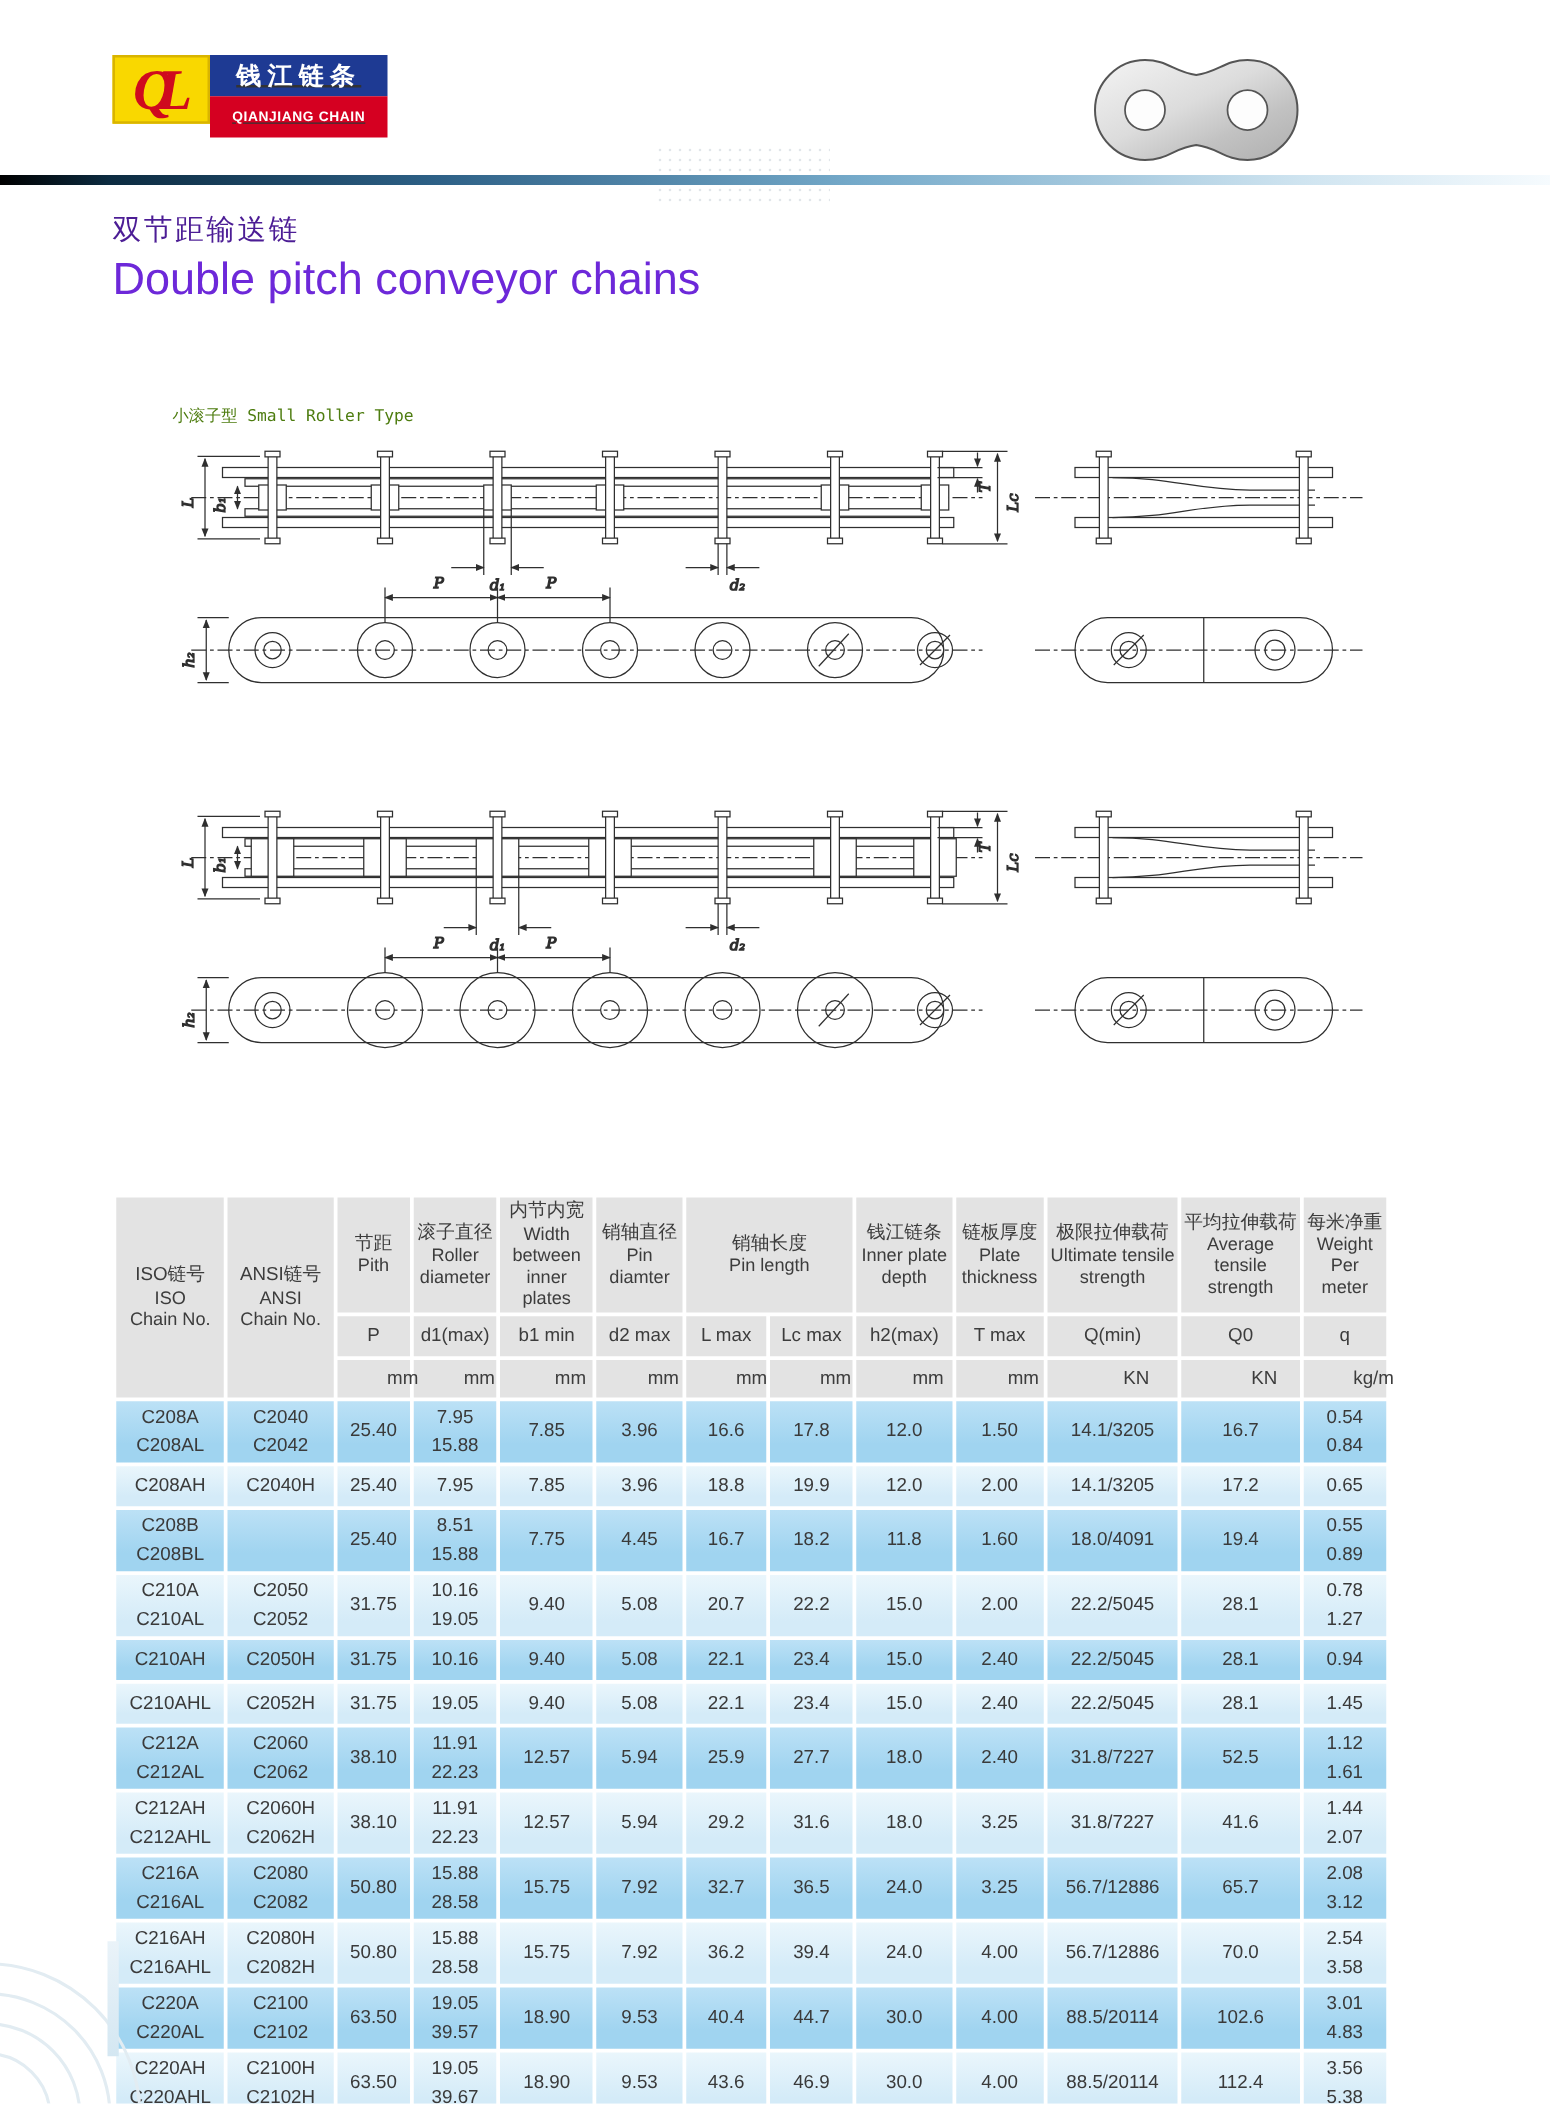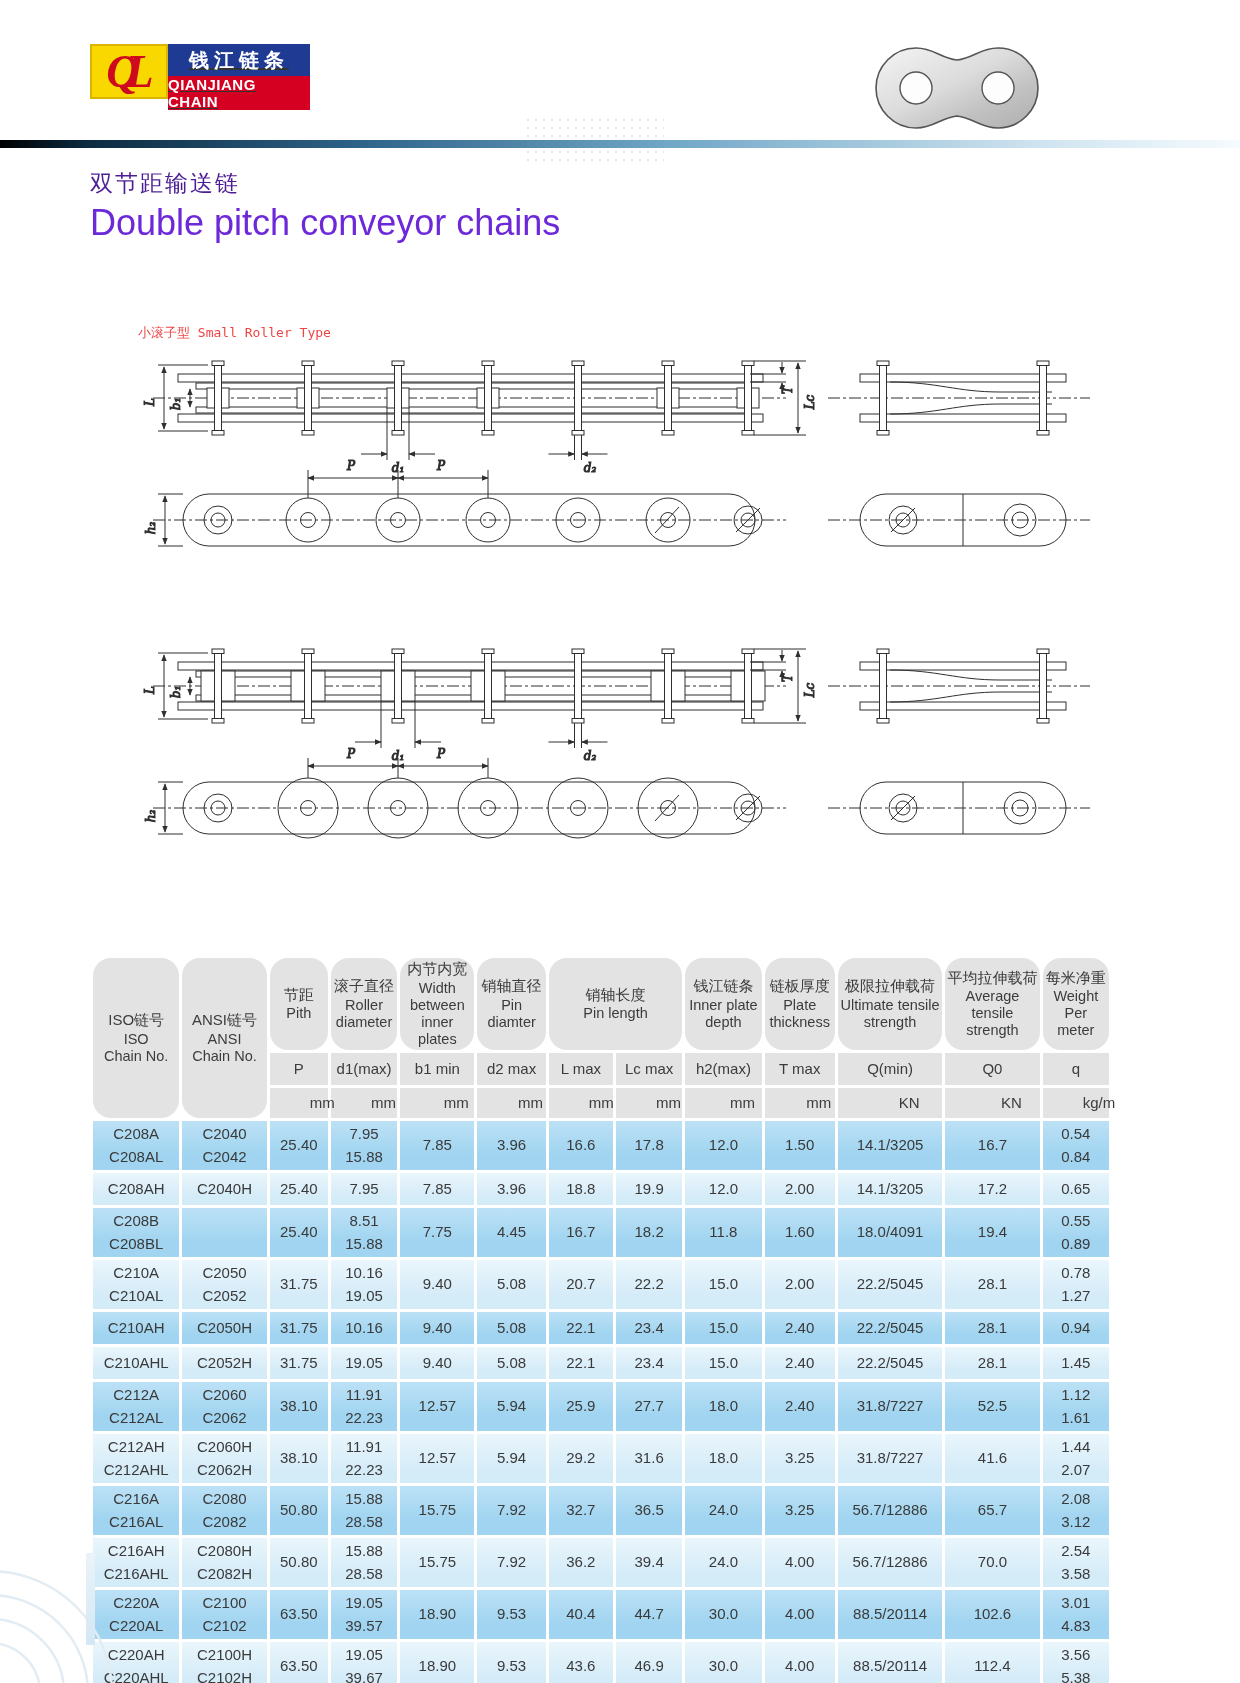--- a/index.html
+++ b/index.html
@@ -9,49 +9,49 @@
   
   .logo{position:absolute;left:90px;top:44px;display:flex;height:66px;}
   .logo .mono-box{width:78px;height:55px;background:#f9d800;border:2px solid #d9b400;
         box-sizing:border-box;display:flex;align-items:center;justify-content:center;}
   .logo .mono-box span{font-family:"Liberation Serif",serif;font-style:italic;font-weight:bold;
         color:#cf0a1e;font-size:46px;letter-spacing:-14px;padding-right:12px;line-height:1;}
   .logo .bars{display:flex;flex-direction:column;width:142px;text-decoration:underline;}
   .logo .bar-zh{flex:1;background:#1e3a93;color:#fff;display:flex;align-items:center;justify-content:center;
         font-size:20px;font-weight:bold;letter-spacing:5px;}
   .logo .bar-en{flex:1;background:#d50021;color:#fff;display:flex;align-items:center;justify-content:center;
-        font-size:15px;font-weight:bold;letter-spacing:.5px;}
+        font-size:11px;font-weight:bold;letter-spacing:.5px;}
 
   .plate-img{position:absolute;left:868px;top:36px;}
 
   .dots{position:absolute;left:524px;top:116px;width:140px;height:50px;opacity:.55;
         background-image:radial-gradient(#c9d2d8 1px,transparent 1.3px);background-size:8px 8px;}
 
   .divider{position:absolute;left:0;top:140px;width:1240px;height:8px;
         background:linear-gradient(90deg,#000 0%,#0c2b40 7%,#2d6086 28%,#74a9c9 55%,#cfe4f0 84%,#f6fbfe 100%);}
 
   
   .title-zh{position:absolute;left:90px;top:168px;font-size:23px;color:#4c1d95;letter-spacing:2px;}
   .title-en{position:absolute;left:90px;top:202px;font-size:36px;color:#6d28d9;}
 
   
   .diagram{position:absolute;left:138px;width:980px;}
   .diagram.d1{top:324px;}
   .diagram.d2{top:636px;}
-  .diagram .dlabel{font-family:"DejaVu Sans Mono",monospace;font-size:13px;color:#ef4444;margin-bottom:6px;}
+  .diagram .dlabel{font-family:"DejaVu Sans Mono",monospace;font-size:13px;color:#4d7c0f;margin-bottom:6px;}
   .diagram svg{display:block;}
 
   
   table.spec{position:absolute;left:90px;top:955px;border-collapse:separate;border-spacing:3px;
         table-layout:fixed;width:1022px;font-size:15px;color:#3a3a3a;}
   table.spec td,table.spec th{padding:2px 2px;text-align:center;vertical-align:middle;font-weight:normal;}
   table.spec thead th{background:#e3e3e3;color:#3c3c3c;line-height:1.18;}
   table.spec thead .zh{font-size:15px;margin-bottom:2px;}
   table.spec thead .en{font-size:14.5px;}
-  table.spec thead tr.main th{height:88px;border-radius:18px;}
+  table.spec thead tr.main th{height:88px;}
   table.spec thead tr.sub th{height:28px;font-size:15px;}
   table.spec thead tr.units th{height:26px;font-size:15px;padding-left:40px;}
   tr.rm td{background:linear-gradient(180deg,#bce1f6 0%,#a0d4f0 70%);}
   tr.rl td{background:linear-gradient(180deg,#eaf6fc 0%,#d4ebf8 75%);}
   tbody td{line-height:1.5;height:28px;}
   tbody td div{line-height:1.5;}
   col.c-iso{width:86px}col.c-ansi{width:84px}col.c-p{width:58px}col.c-d1{width:66px}
   col.c-b1{width:74px}col.c-d2{width:68px}col.c-l{width:64px}col.c-lc{width:66px}
   col.c-h2{width:76px}col.c-t{width:70px}col.c-qmin{width:104px}col.c-q0{width:94px}col.c-q{width:66px}
 

